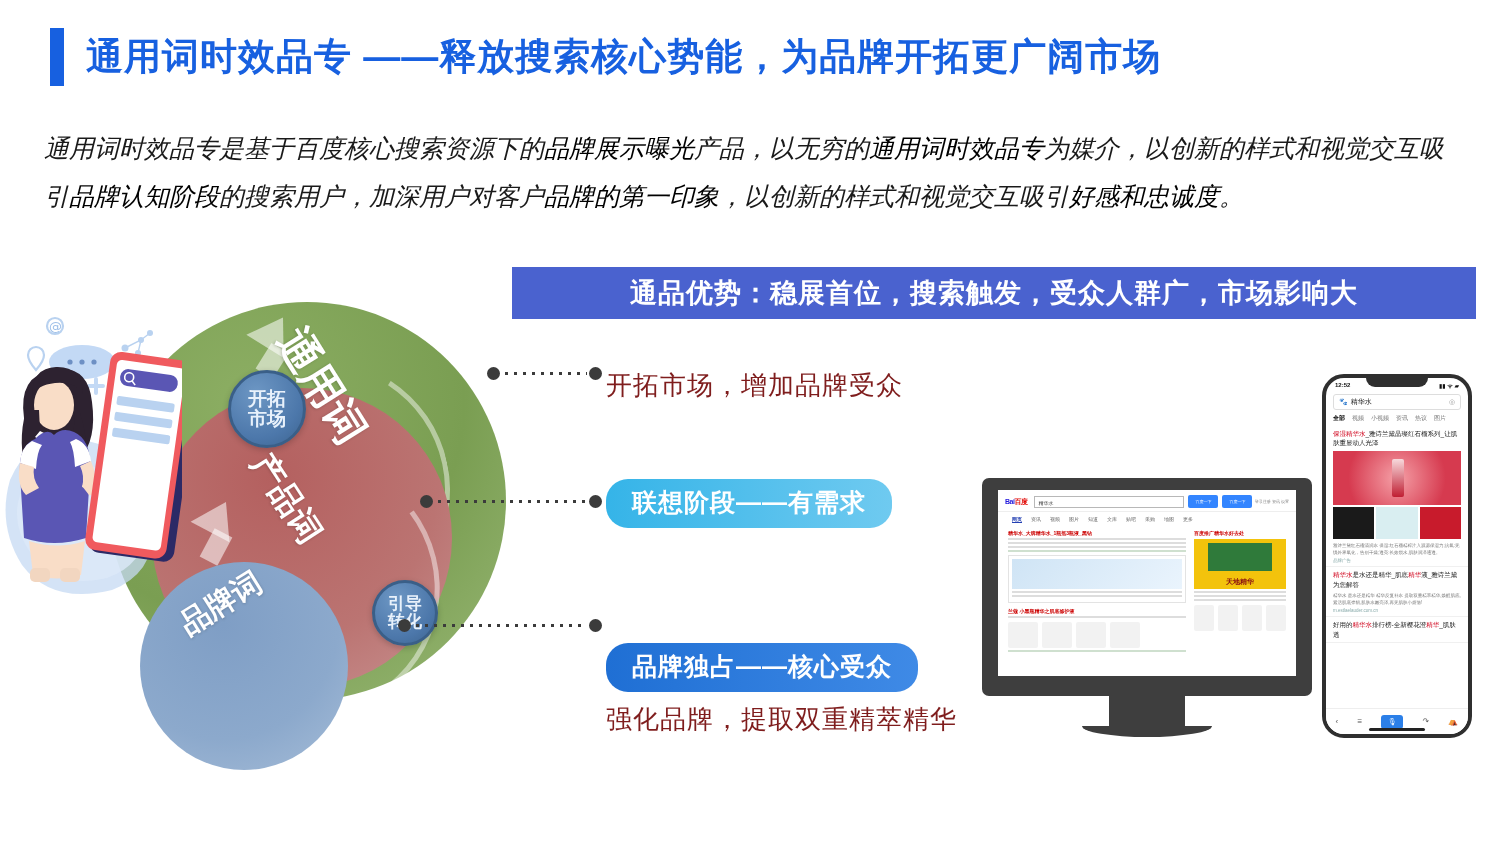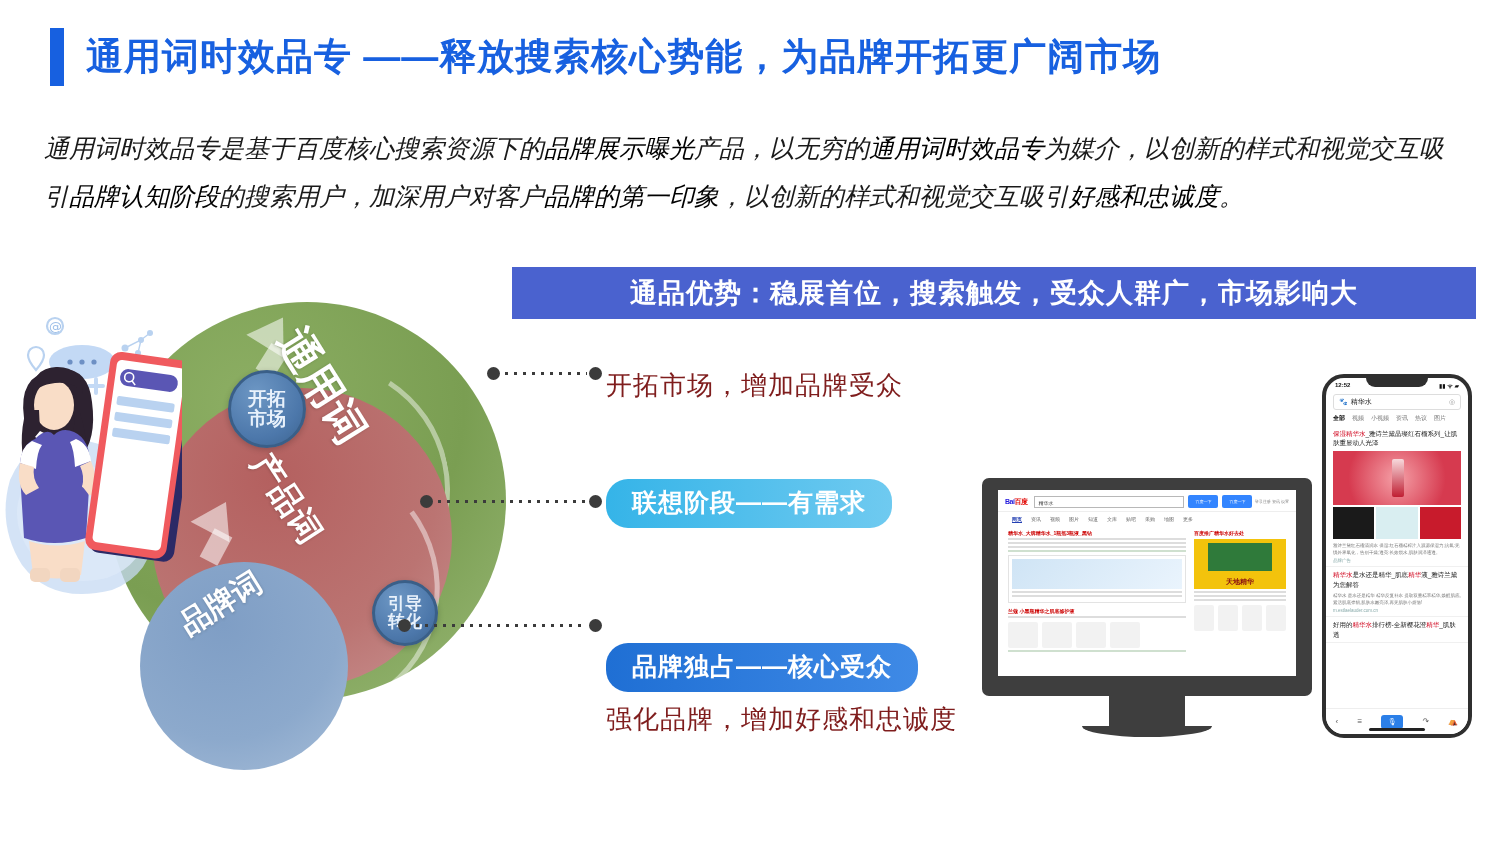--- a/index.html
+++ b/index.html
@@ -333,21 +333,21 @@
 </div>
 
 <div class="stage" id="stage1">
   <div class="stage-desc">开拓市场，增加品牌受众</div>
 </div>
 <div class="stage" id="stage2">
   <div class="pill" id="pill2">联想阶段——有需求</div>
 </div>
 <div class="stage" id="stage3">
   <div class="pill" id="pill3">品牌独占——核心受众</div>
-  <div class="stage-desc">强化品牌，增加好感和忠诚度</div>
+  <div class="stage-desc">强化品牌，提取双重精萃精华</div>
 </div>
 
 <div id="monitor">
   <div id="mon-bezel">
     <div id="mon-screen">
       <div id="serp">
 
         <div id="serp-top">
           <span class="bd-logo">Bai<span class="b2">百度</span></span>
           <div id="serp-search">精华水</div>

